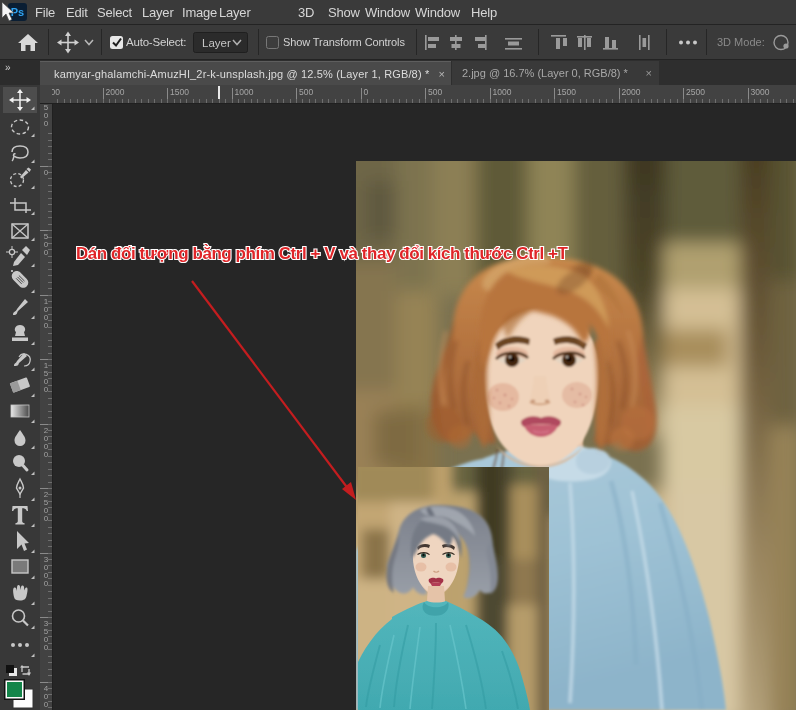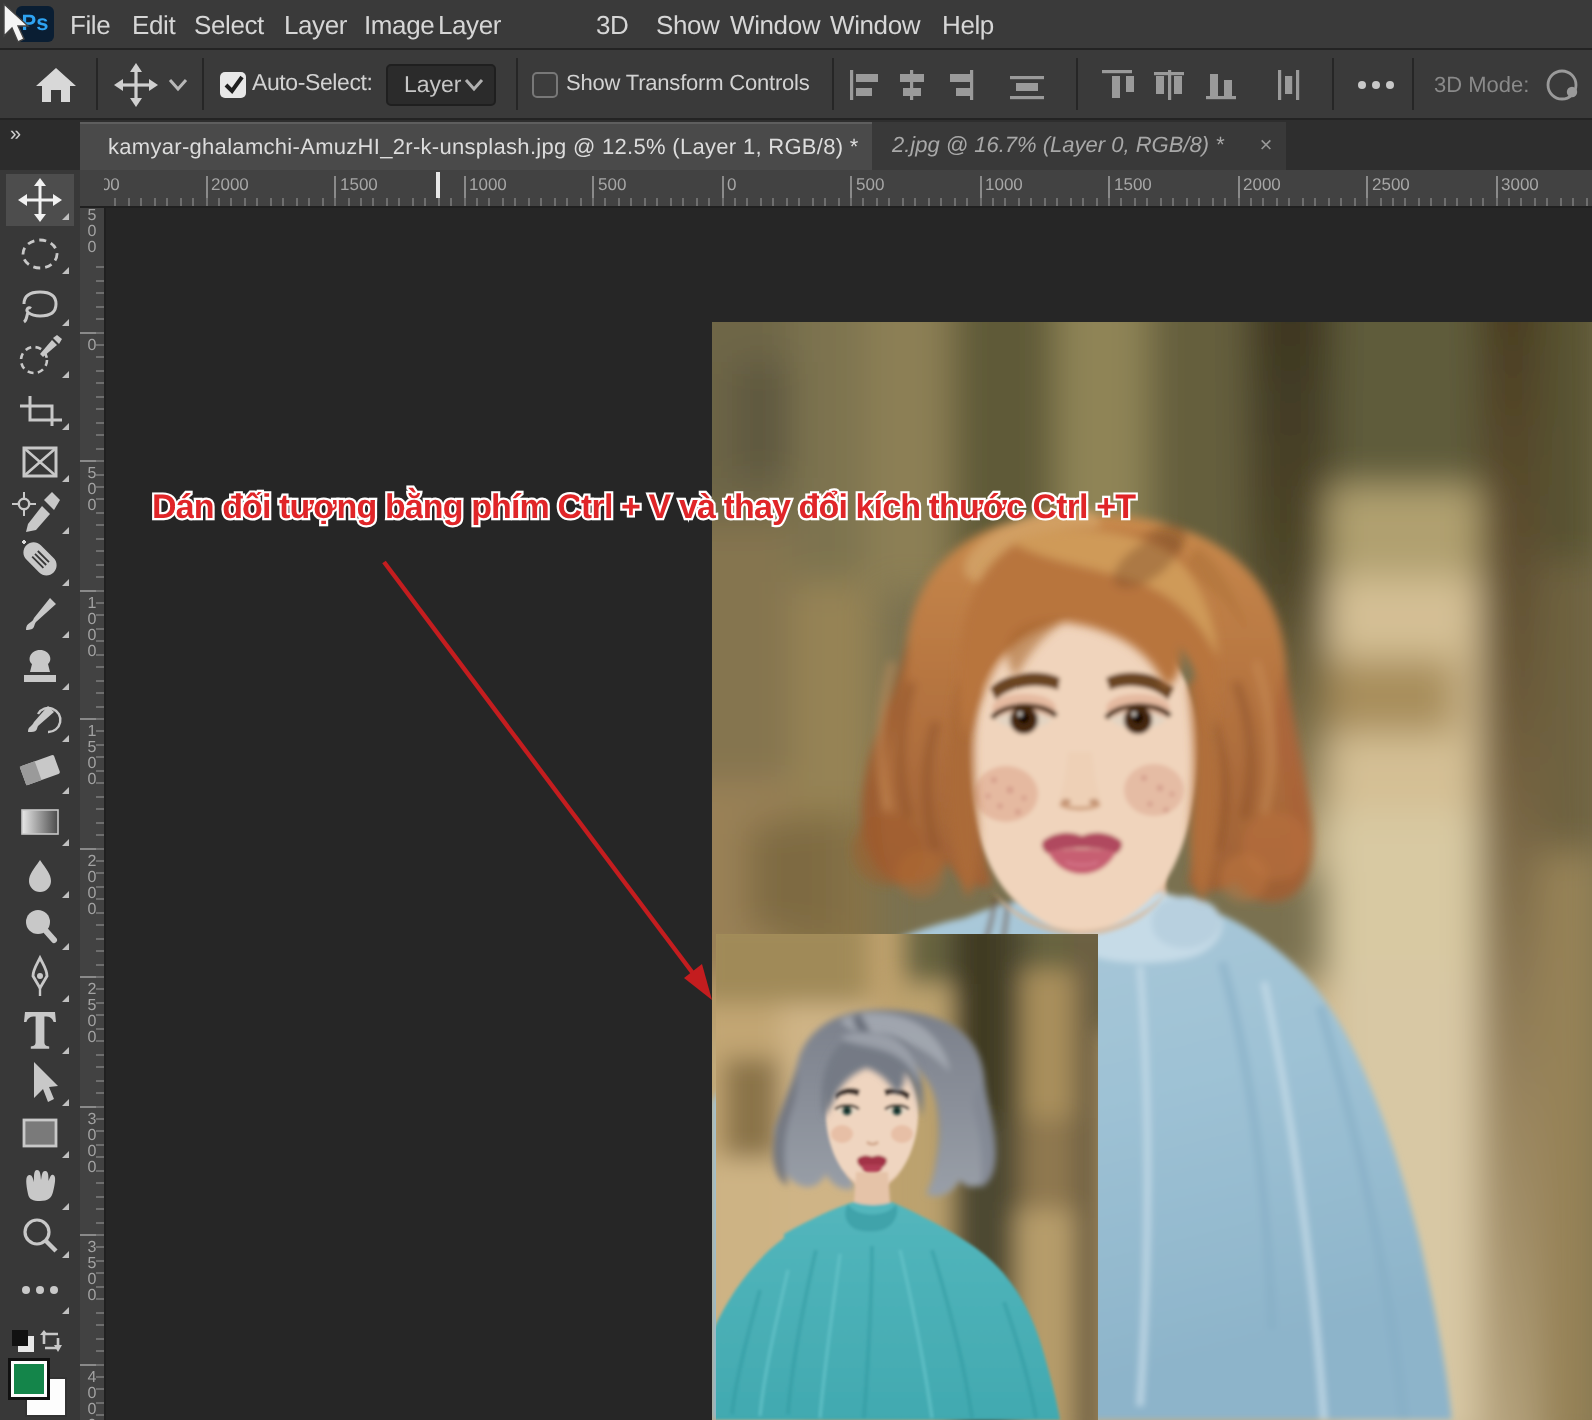--- a/index.html
+++ b/index.html
@@ -7,22 +7,22 @@
        font-family:"Liberation Sans",sans-serif;position:relative;}
   .abs{position:absolute;}
   #menubar{left:0;top:0;width:796px;height:24px;background:#3a3a3a;}
   #menubar .mi{position:absolute;top:5px;font-size:13px;letter-spacing:-0.2px;color:#d6d6d6;}
   #optbar{left:0;top:24px;width:796px;height:34px;background:#3a3a3a;
           border-top:1px solid #232323;border-bottom:1px solid #232323;}
   .vsep{position:absolute;top:4px;width:1px;height:26px;background:#262626;}
   #tabbar{left:0;top:60px;width:796px;height:25px;background:#2e2e2e;}
   #tab1{position:absolute;left:40px;top:1px;width:411px;height:24px;background:#4a4a4a;
         border-top:1px solid #5e5e5e;color:#dcdcdc;font-size:11px;letter-spacing:0.15px;line-height:24px;}
-  #tab2{position:absolute;left:436px;top:1px;width:207px;height:24px;background:#393939;
-        color:#a8a8a8;font-size:11px;line-height:24px;font-style:italic;}
+  #tab2{position:absolute;left:452px;top:1px;width:207px;height:24px;background:#393939;
+        color:#a8a8a8;font-size:11px;line-height:24px;}
   #hruler{left:40px;top:85px;width:756px;height:18px;background:#424242;border-bottom:1px solid #202020;}
   #vruler{left:40px;top:103px;width:12px;height:607px;background:#424242;border-right:1px solid #202020;}
   .rlab{position:absolute;font-size:8.5px;color:#a6a6a6;}
   .vlab{position:absolute;font-size:8px;color:#a2a2a2;line-height:8px;width:12px;text-align:center;}
   #toolbar{left:0;top:60px;width:40px;height:650px;background:#383838;}
   #toolbar svg{position:absolute;left:0;top:0;}
   #photoBig{left:356px;top:161px;}
   #photoSmall{left:358px;top:467px;}
   #redtext{left:74px;top:240px;width:560px;height:26px;}
   #arrow{left:180px;top:270px;}

